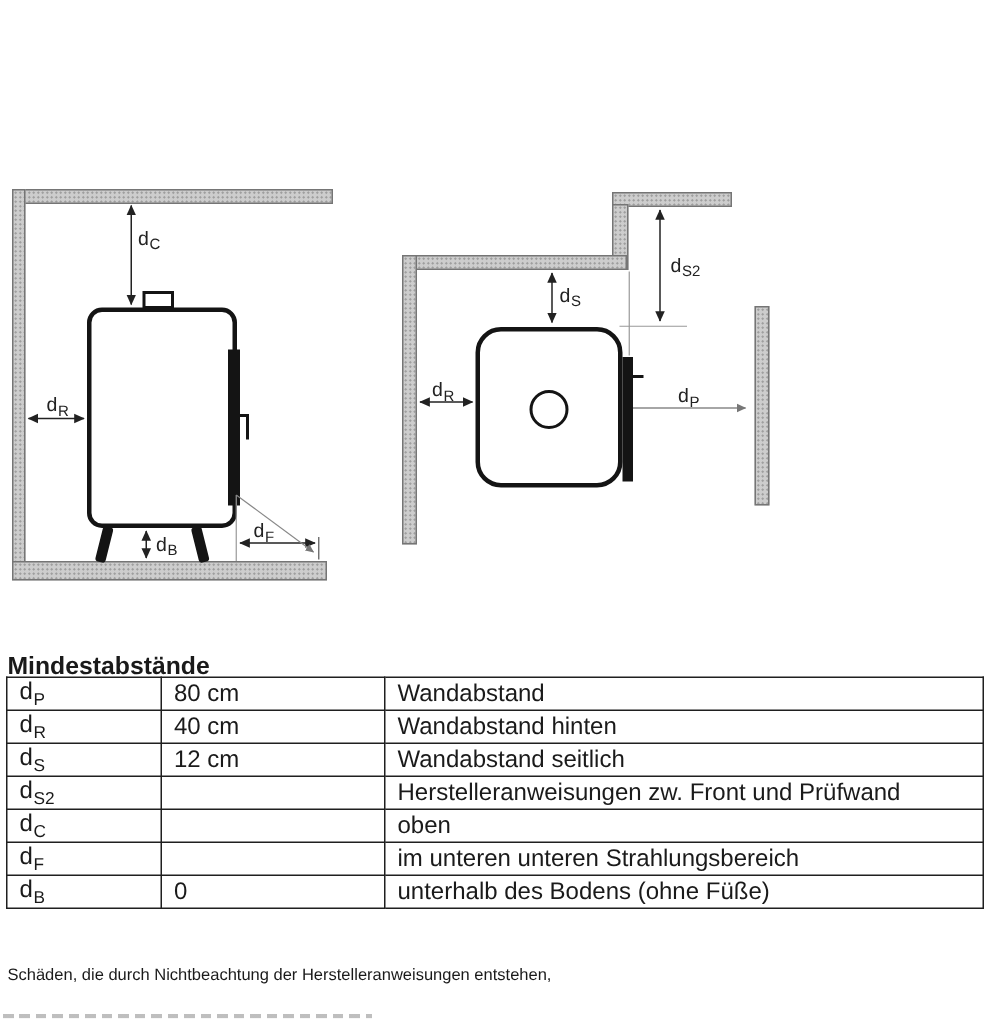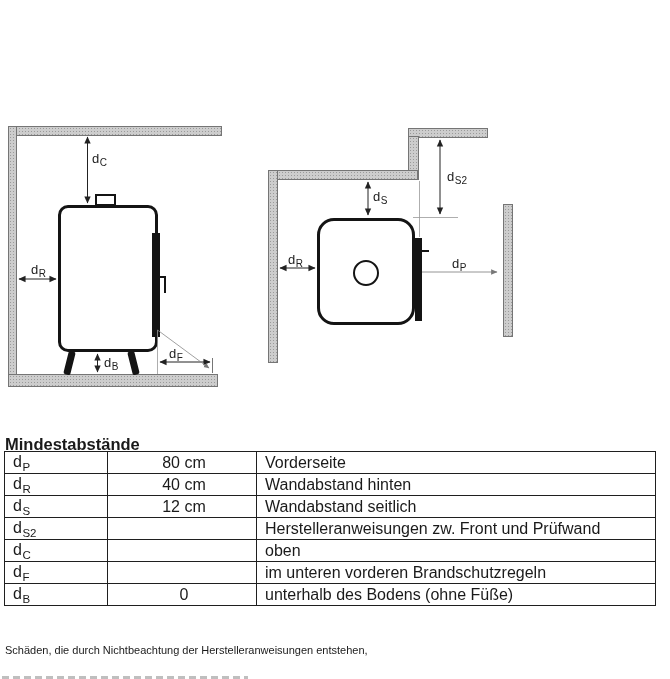--- a/index.html
+++ b/index.html
@@ -18,21 +18,21 @@
               border-radius:50%;background:#fff;box-sizing:border-box;}
   .collar{position:absolute;border:2px solid #141414;background:#fff;box-sizing:border-box;}
   .dlab{position:absolute;font-size:13px;color:#222;white-space:nowrap;line-height:13px;}
   .dlab .sub{font-size:10px;position:relative;top:3px;margin-left:0.5px;}
   .figsvg{position:absolute;left:0;top:0;width:670px;height:277px;}
   .mintable{position:absolute;left:4px;top:451px;width:652px;border-collapse:collapse;
             table-layout:fixed;font-size:16px;color:#1a1a1a;}
   .mintable td{border:1px solid #1f1f1f;height:20px;line-height:20px;
                padding:0 4px 0 8px;overflow:hidden;white-space:nowrap;}
   .mintable .c1{width:90px;}
-  .mintable .c2{width:136px;text-align:center;}
+  .mintable .c2{width:136px;}
   .tsub{font-size:11.5px;position:relative;top:3.5px;margin-left:0.5px;}
   .warning{position:absolute;font-size:11px;font-weight:normal;line-height:19.5px;white-space:nowrap;}
   .cropstrip{position:absolute;left:2px;top:676px;width:246px;height:3px;opacity:.55;
              background:repeating-linear-gradient(90deg,#8a8a8a 0 7px,rgba(0,0,0,0) 7px 11px);}
 </style>
 </head>
 <body>
 
 <div class="page">
 
@@ -115,21 +115,21 @@
     </div>
   </div>
 
   <div class="h1" style="left:5px;top:412px;margin-top:23px;">Mindestabstände</div>
 
   <table class="mintable">
     <tbody>
         <tr>
       <td class="c1"><span>d</span><span class="tsub">P</span></td>
       <td class="c2">80 cm</td>
-      <td>Vorderseite</td>
+      <td>Wandabstand</td>
     </tr>
     <tr>
       <td class="c1"><span>d</span><span class="tsub">R</span></td>
       <td class="c2">40 cm</td>
       <td>Wandabstand hinten</td>
     </tr>
     <tr>
       <td class="c1"><span>d</span><span class="tsub">S</span></td>
       <td class="c2">12 cm</td>
       <td>Wandabstand seitlich</td>
@@ -140,21 +140,21 @@
       <td>Herstelleranweisungen zw. Front und Prüfwand</td>
     </tr>
     <tr>
       <td class="c1"><span>d</span><span class="tsub">C</span></td>
       <td class="c2"></td>
       <td>oben</td>
     </tr>
     <tr>
       <td class="c1"><span>d</span><span class="tsub">F</span></td>
       <td class="c2"></td>
-      <td>im unteren vorderen Brandschutzregeln</td>
+      <td>im unteren unteren Strahlungsbereich</td>
     </tr>
     <tr>
       <td class="c1"><span>d</span><span class="tsub">B</span></td>
       <td class="c2">0</td>
       <td>unterhalb des Bodens (ohne Füße)</td>
     </tr>
   </tbody>
     </table>
 
   <div class="warning" style="left:5px;top:641px;">

